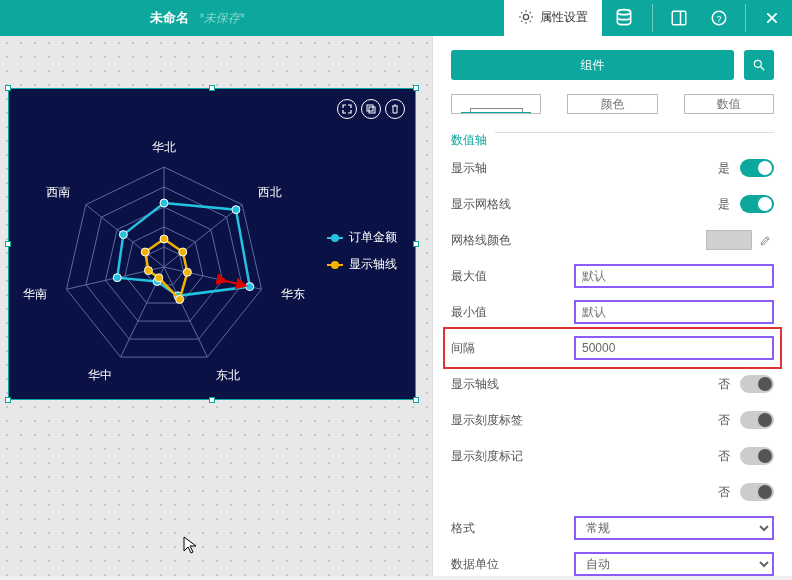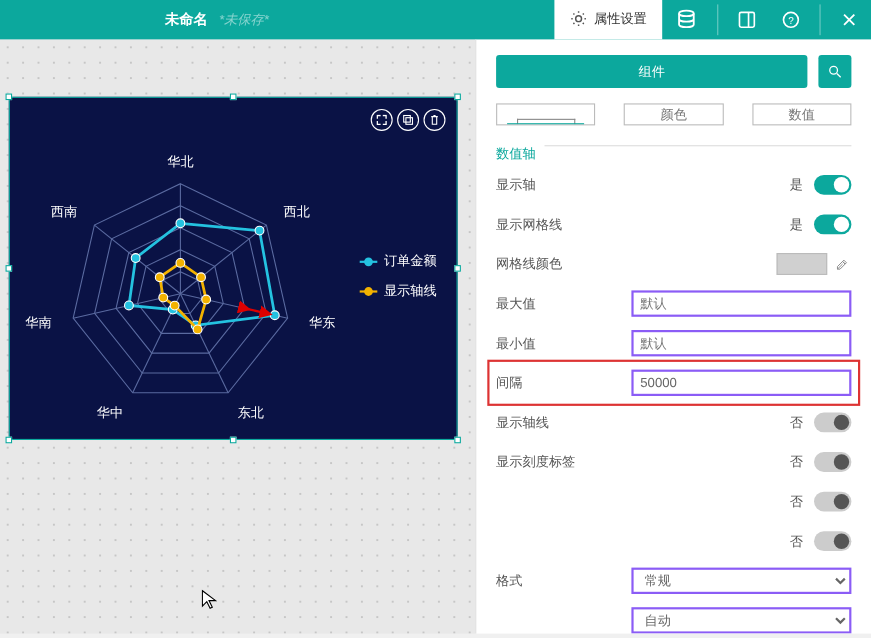--- a/index.html
+++ b/index.html
@@ -270,33 +270,35 @@
           </div>
       </div>
       <div class="prop-row">
         <span class="label">显示刻度标签</span>
         <span class="val">否</span>
         <div class="toggle off">
             <div class="knob"></div>
           </div>
       </div>
       <div class="prop-row">
+        <span class="label">显示刻度标记</span>
         <span class="val">否</span>
         <div class="toggle off">
             <div class="knob"></div>
           </div>
       </div>
       <div class="prop-row">
         <span class="val">否</span>
         <div class="toggle off">
             <div class="knob"></div>
           </div>
       </div>
       <div class="prop-row">
         <span class="label">格式</span>
         <span class="input-wrap"><select class="sel"><option>常规</option></select></span>
       </div>
       <div class="prop-row">
+        <span class="label">数据单位</span>
         <span class="input-wrap"><select class="sel"><option>自动</option></select></span>
       </div>
     </div>
   </div>
 </div>
 
 </body></html>

